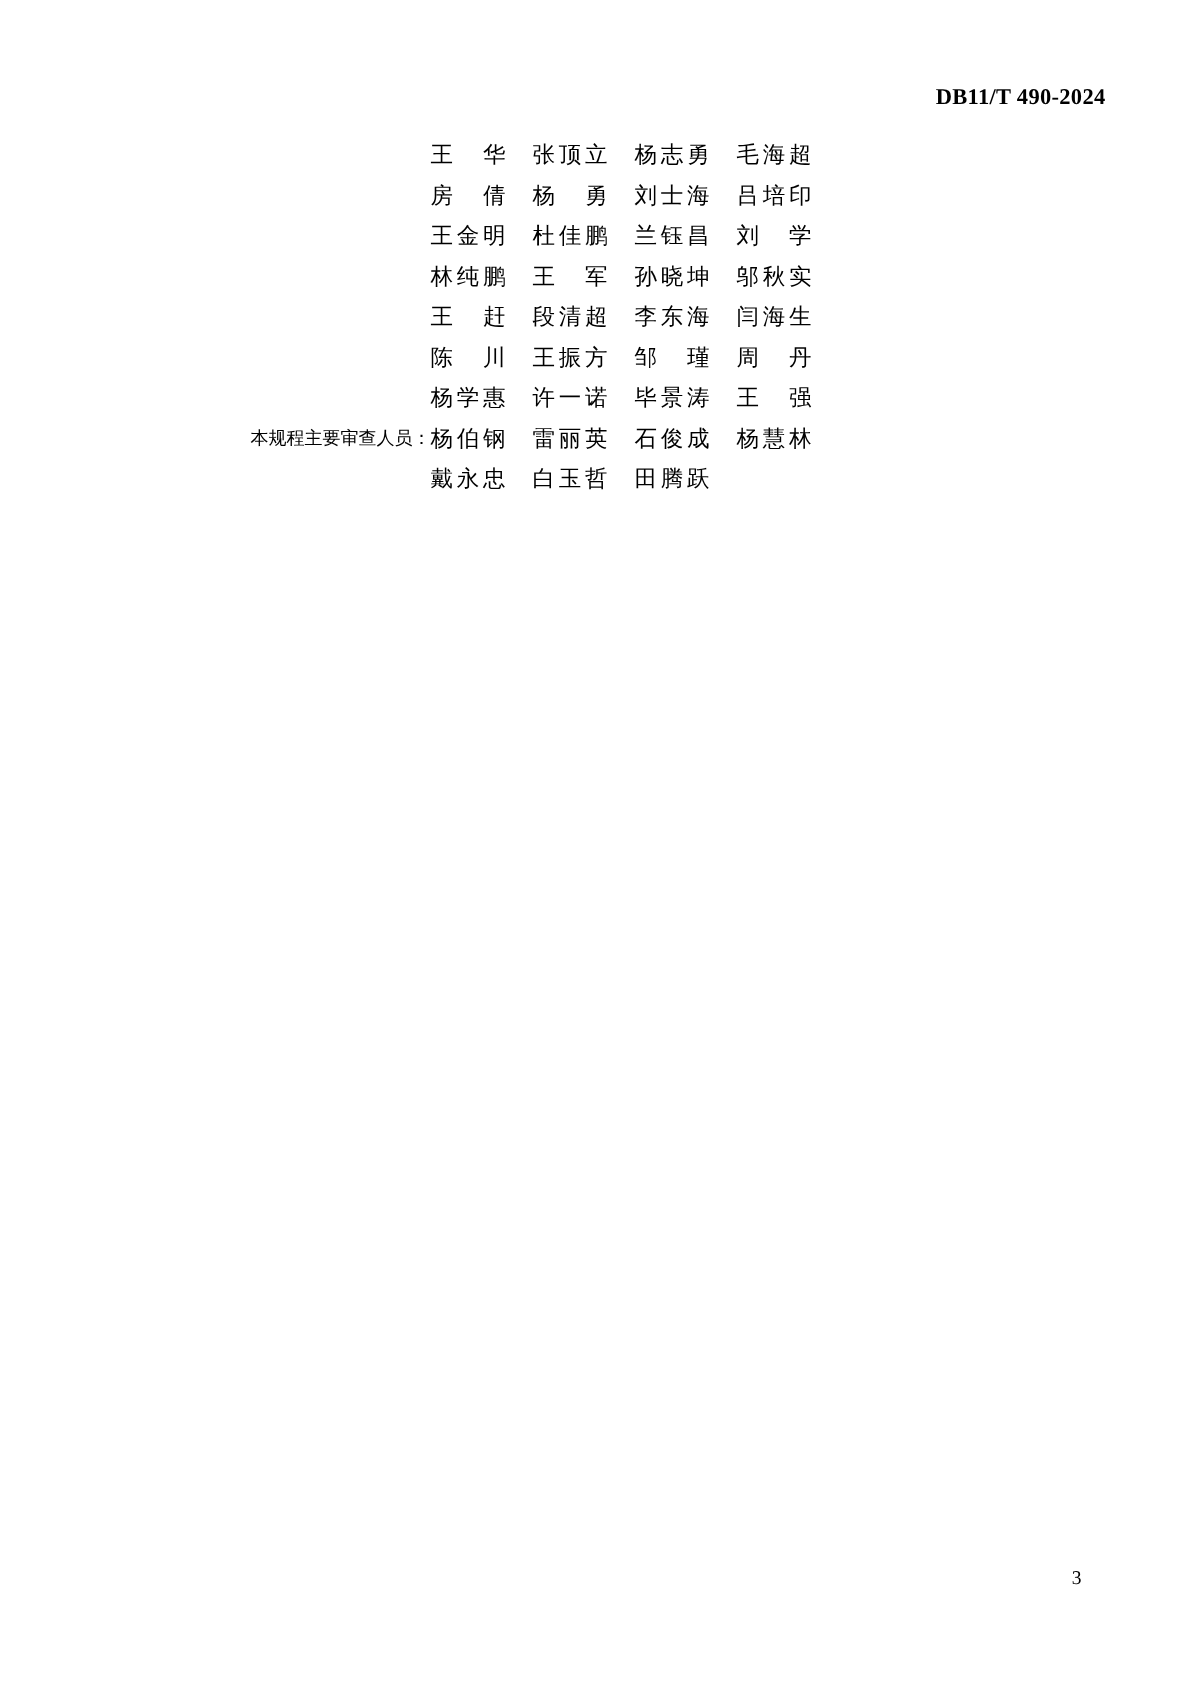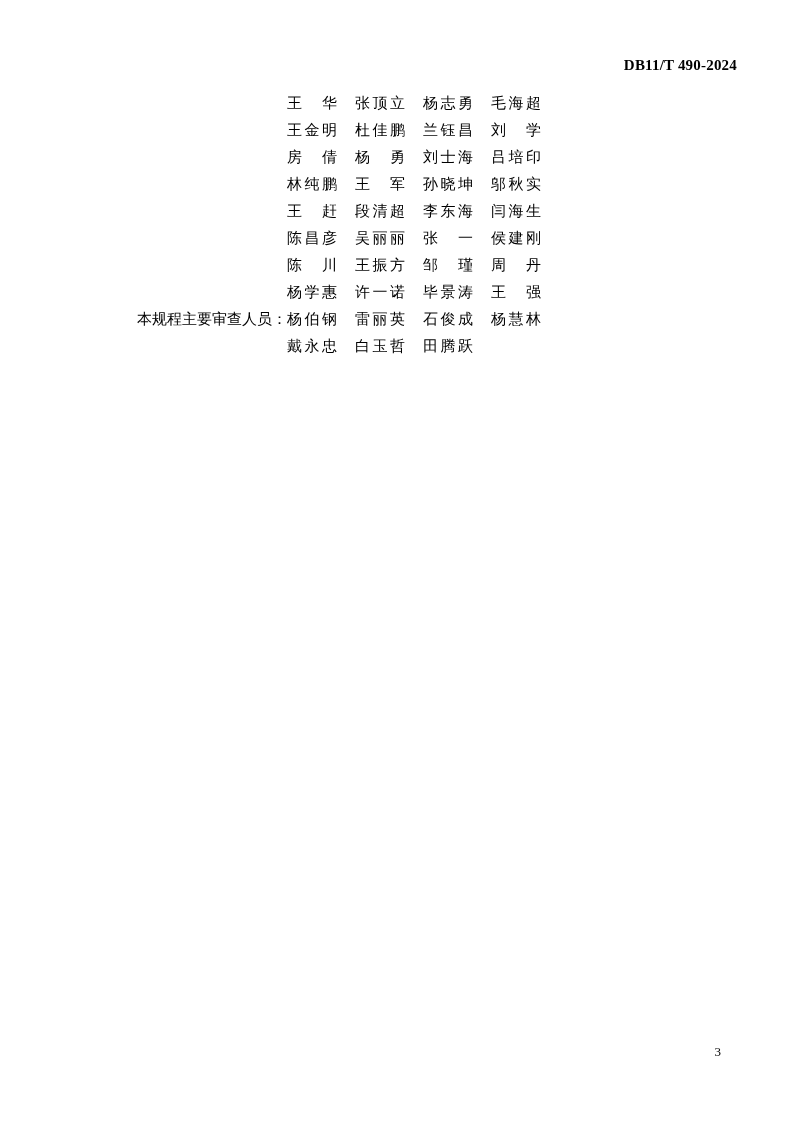--- a/index.html
+++ b/index.html
@@ -40,21 +40,21 @@
   .row {
     display: flex;
     align-items: center;
     height: 27px;
   }
   .label-cell {
     width: 287px;
     text-align: right;
     padding-right: 0px;
     box-sizing: border-box;
-    font-size: 15px;
+    font-size: 12px;
     font-family: Liberation Sans, sans-serif;
     white-space: nowrap;
     padding-left: 29px;
   }
   .name-cell {
     width: 68px;
     font-size: 15px;
     font-family: "Liberation Serif", "DejaVu Serif", serif;
     text-align: justify;
     text-align-last: justify;
@@ -85,58 +85,51 @@
     <div class="row">
       <div class="label-cell"></div>
       <div class="name-cell">王华</div>
       <div class="name-cell">张顶立</div>
       <div class="name-cell">杨志勇</div>
       <div class="name-cell">毛海超</div>
     </div>
 
     <div class="row">
       <div class="label-cell"></div>
+      <div class="name-cell">房倩</div>
+      <div class="name-cell">杨勇</div>
+      <div class="name-cell">刘士海</div>
+      <div class="name-cell">吕培印</div>
+    </div>
+
+    <div class="row">
+      <div class="label-cell"></div>
       <div class="name-cell">王金明</div>
       <div class="name-cell">杜佳鹏</div>
       <div class="name-cell">兰钰昌</div>
       <div class="name-cell">刘学</div>
-    </div>
-
-    <div class="row">
-      <div class="label-cell"></div>
-      <div class="name-cell">房倩</div>
-      <div class="name-cell">杨勇</div>
-      <div class="name-cell">刘士海</div>
-      <div class="name-cell">吕培印</div>
     </div>
 
 
     <div class="row">
       <div class="label-cell"></div>
       <div class="name-cell">林纯鹏</div>
       <div class="name-cell">王军</div>
       <div class="name-cell">孙晓坤</div>
       <div class="name-cell">邬秋实</div>
     </div>
 
     <div class="row">
       <div class="label-cell"></div>
       <div class="name-cell">王赶</div>
       <div class="name-cell">段清超</div>
       <div class="name-cell">李东海</div>
       <div class="name-cell">闫海生</div>
     </div>
 
-    <div class="row">
-      <div class="label-cell"></div>
-      <div class="name-cell">陈昌彦</div>
-      <div class="name-cell">吴丽丽</div>
-      <div class="name-cell">张一</div>
-      <div class="name-cell">侯建刚</div>
-    </div>
 
 
 
     <div class="row">
       <div class="label-cell"></div>
       <div class="name-cell">陈川</div>
       <div class="name-cell">王振方</div>
       <div class="name-cell">邹瑾</div>
       <div class="name-cell">周丹</div>
     </div>

